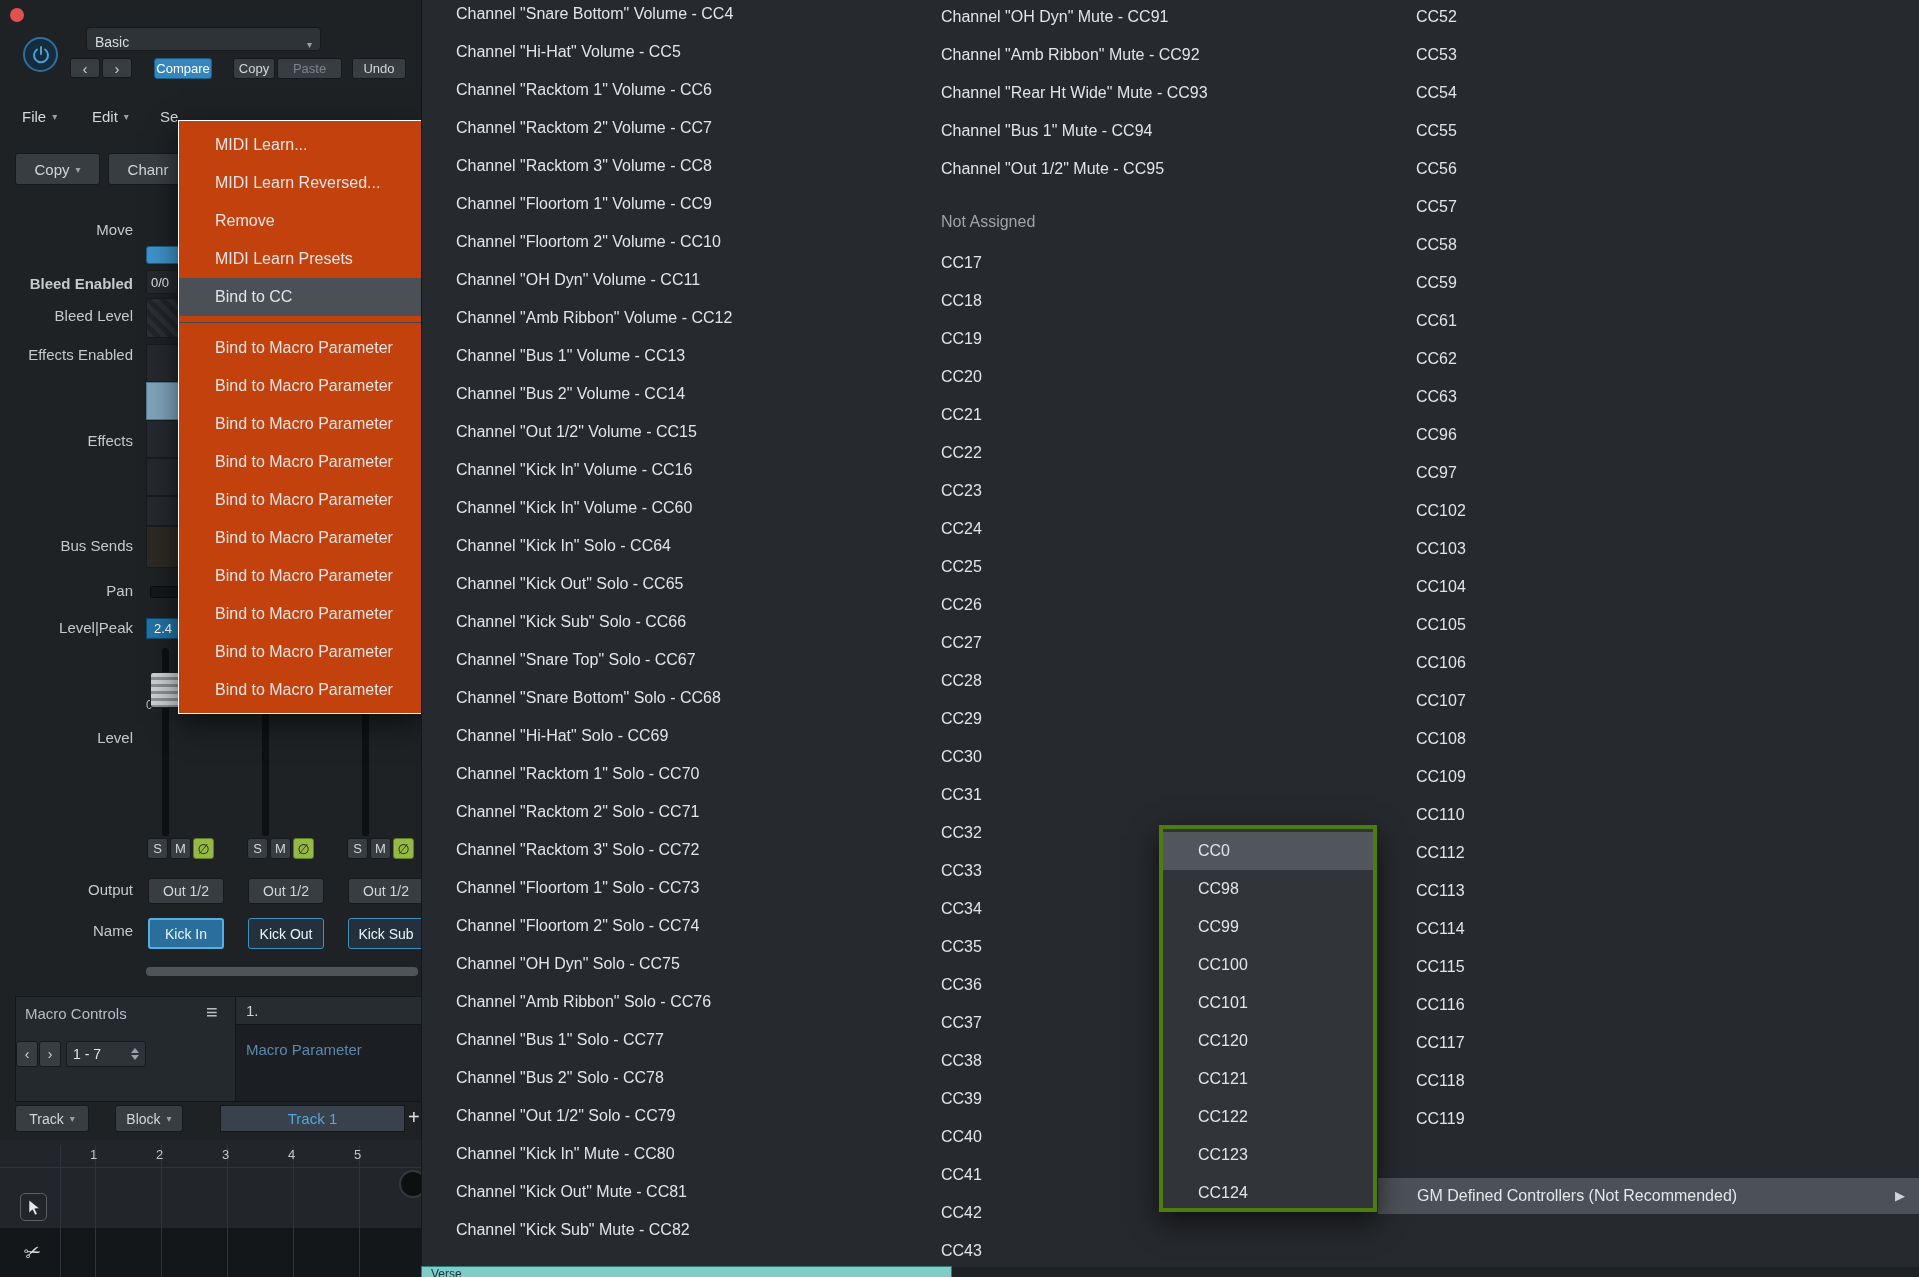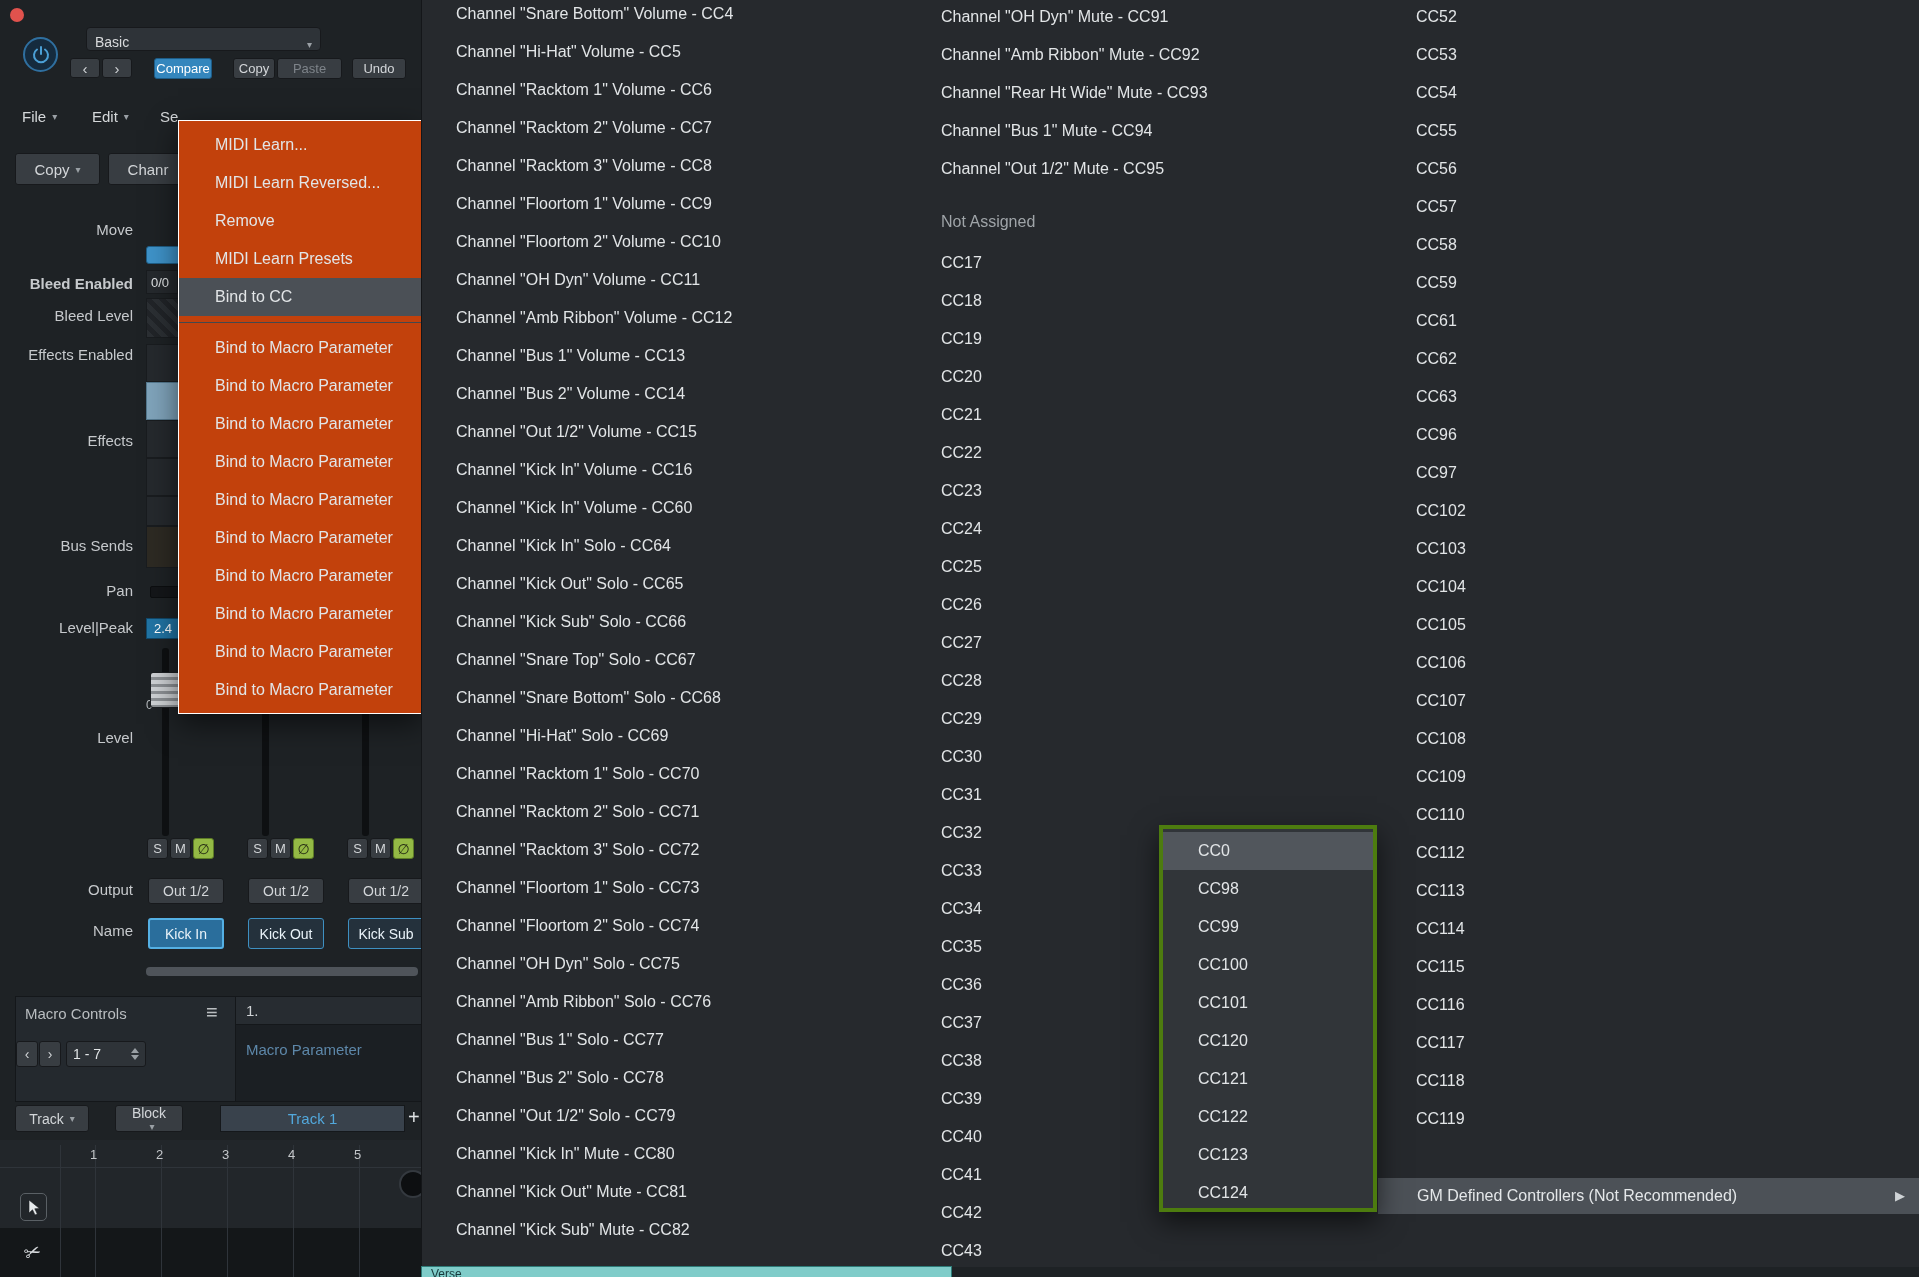--- a/index.html
+++ b/index.html
@@ -323,21 +323,21 @@
     <div class="macro-sub">
       <div class="macro-sub-head">1.</div>
       <div class="macro-param">Macro Parameter</div>
     </div>
   </div>
 
   <div class="abs btn" style="left:15px; top:1105px; width:74px; height:27px;">
     <span>Track</span>
     <span class="chev">▾</span>
   </div>
-  <div class="abs btn" style="left:115px; top:1105px; width:68px; height:27px;flex-direction:column;">
+  <div class="abs btn" style="left:115px; top:1105px; width:68px; height:27px;">
     <span>Block</span>
     <span class="chev">▾</span>
   </div>
   <div class="abs track-tab">Track 1</div>
   <div class="abs plus-btn">+</div>
 
   <div class="abs" id="ruler"></div>
   <div class="abs" id="lane"></div>
   <div class="vline" style="left:60px;"></div>
   <div class="vline" style="left:95px;"></div>

